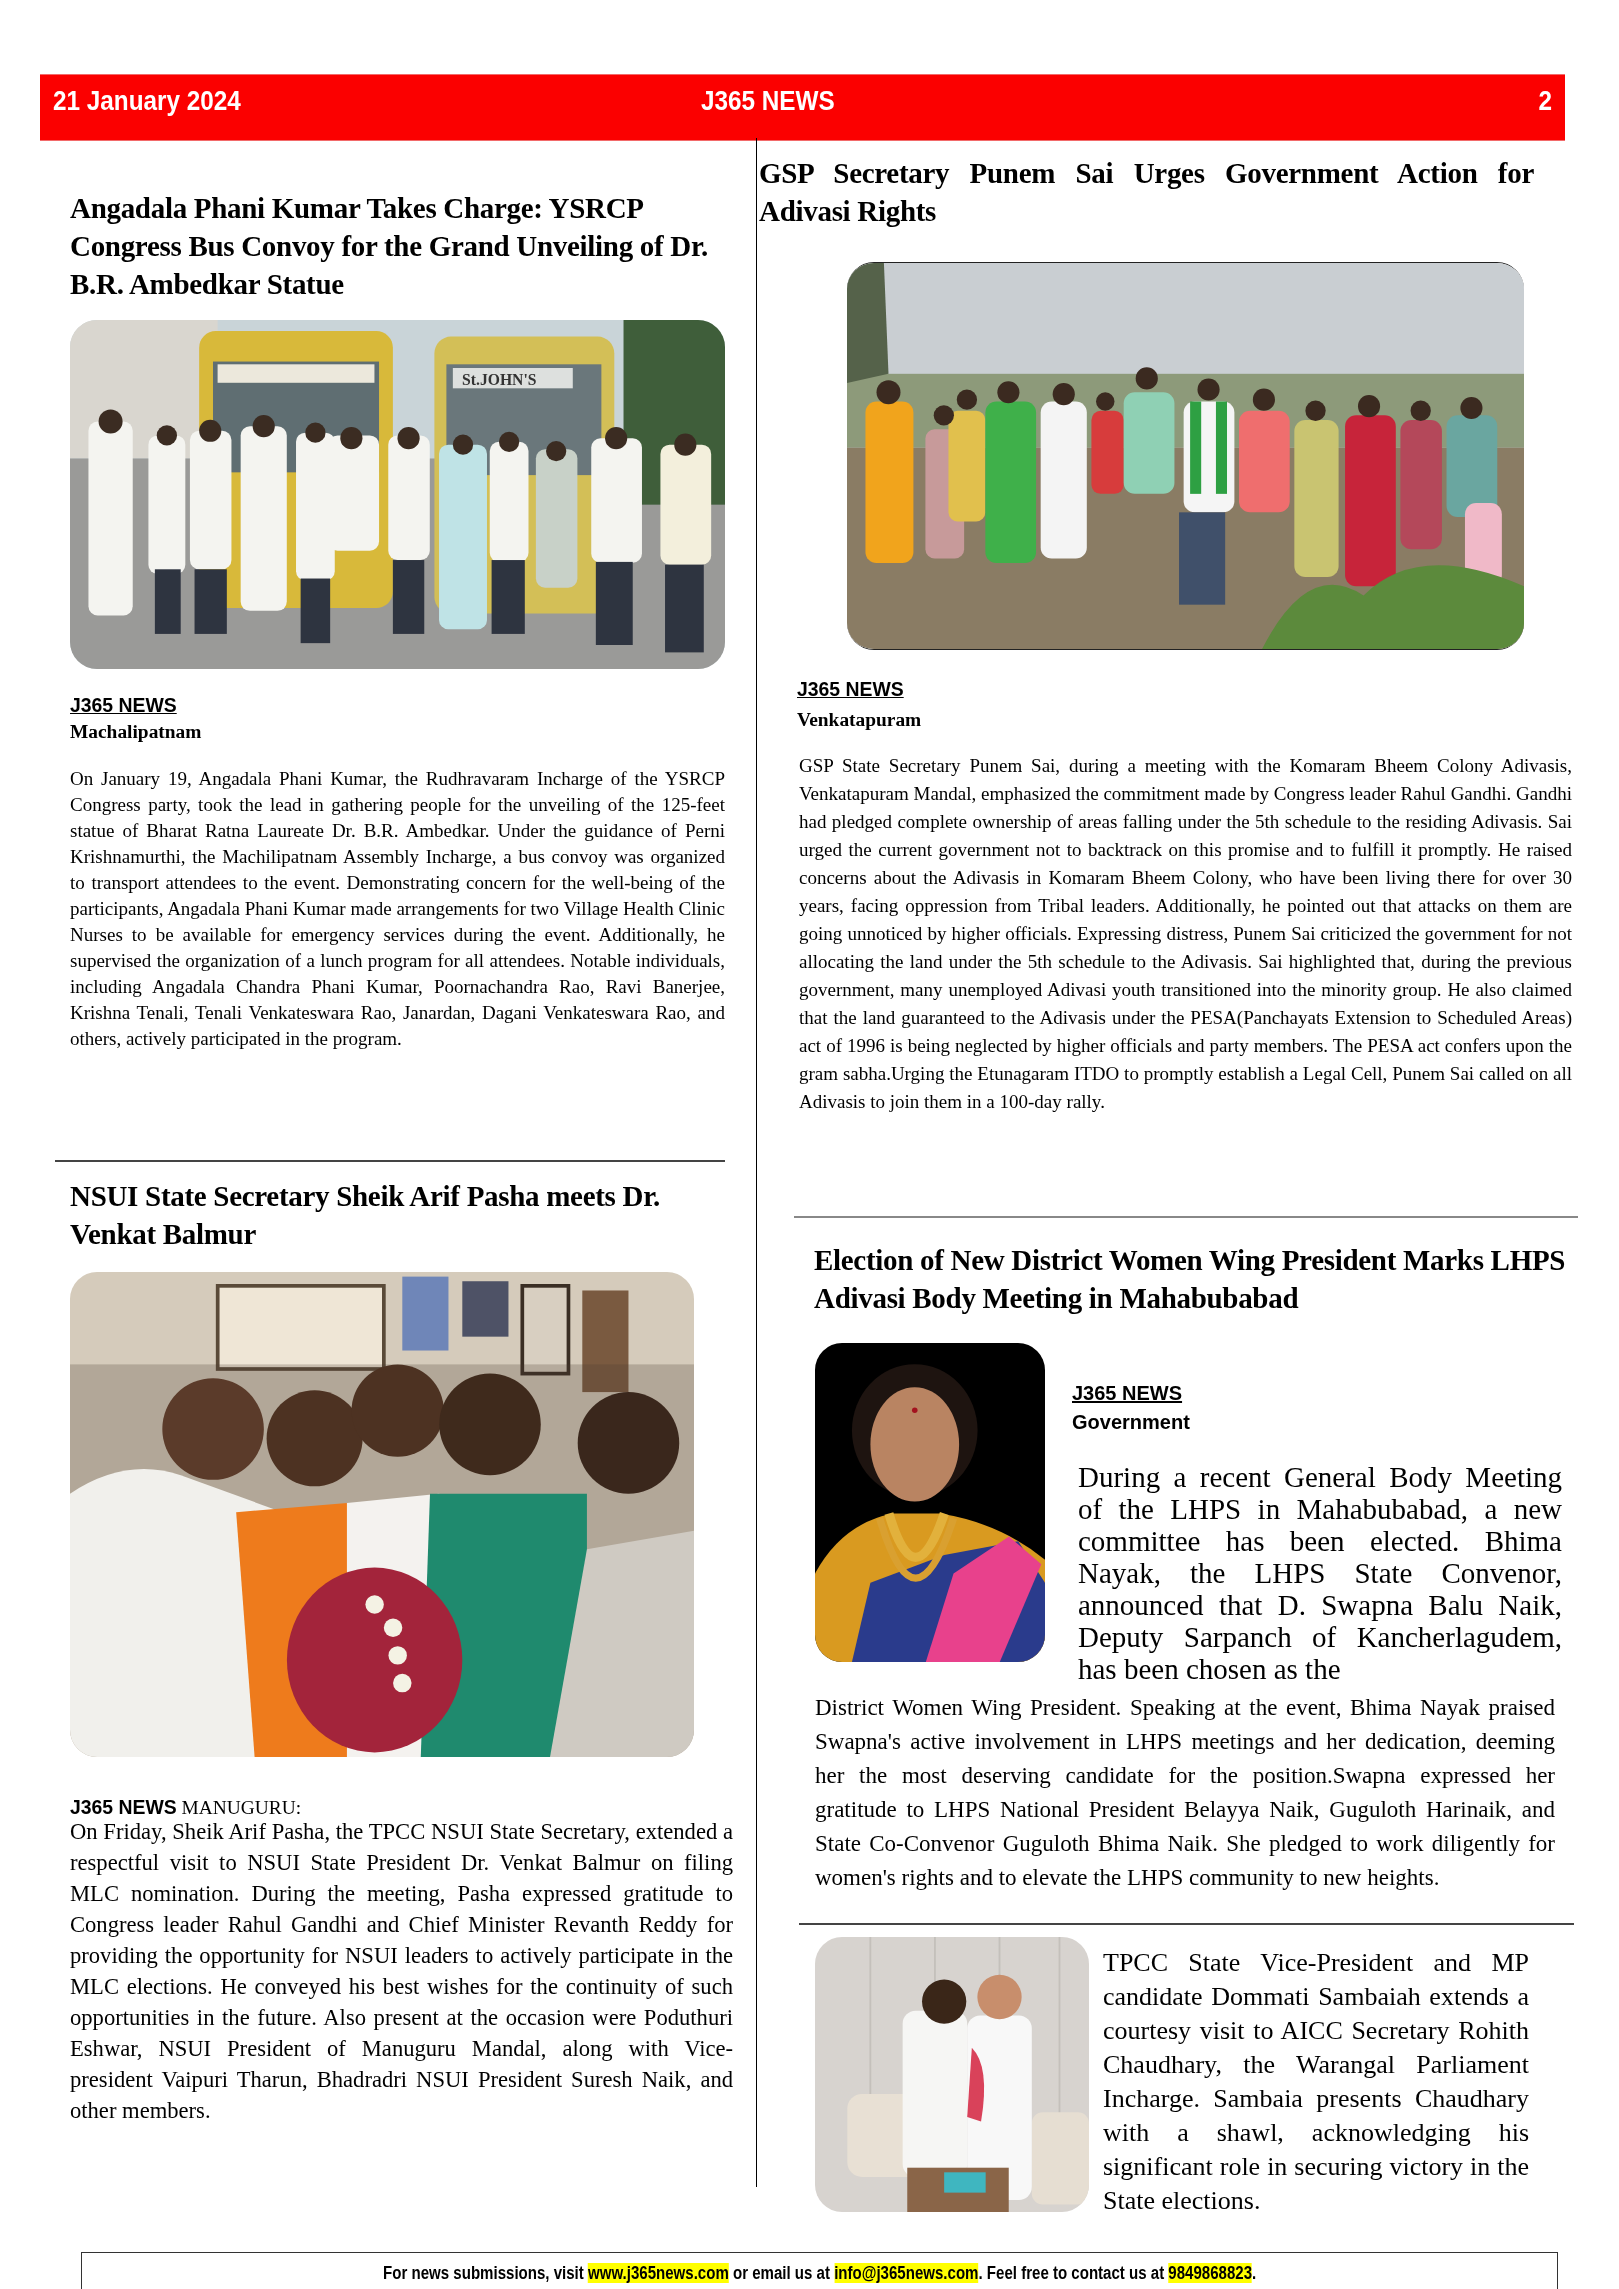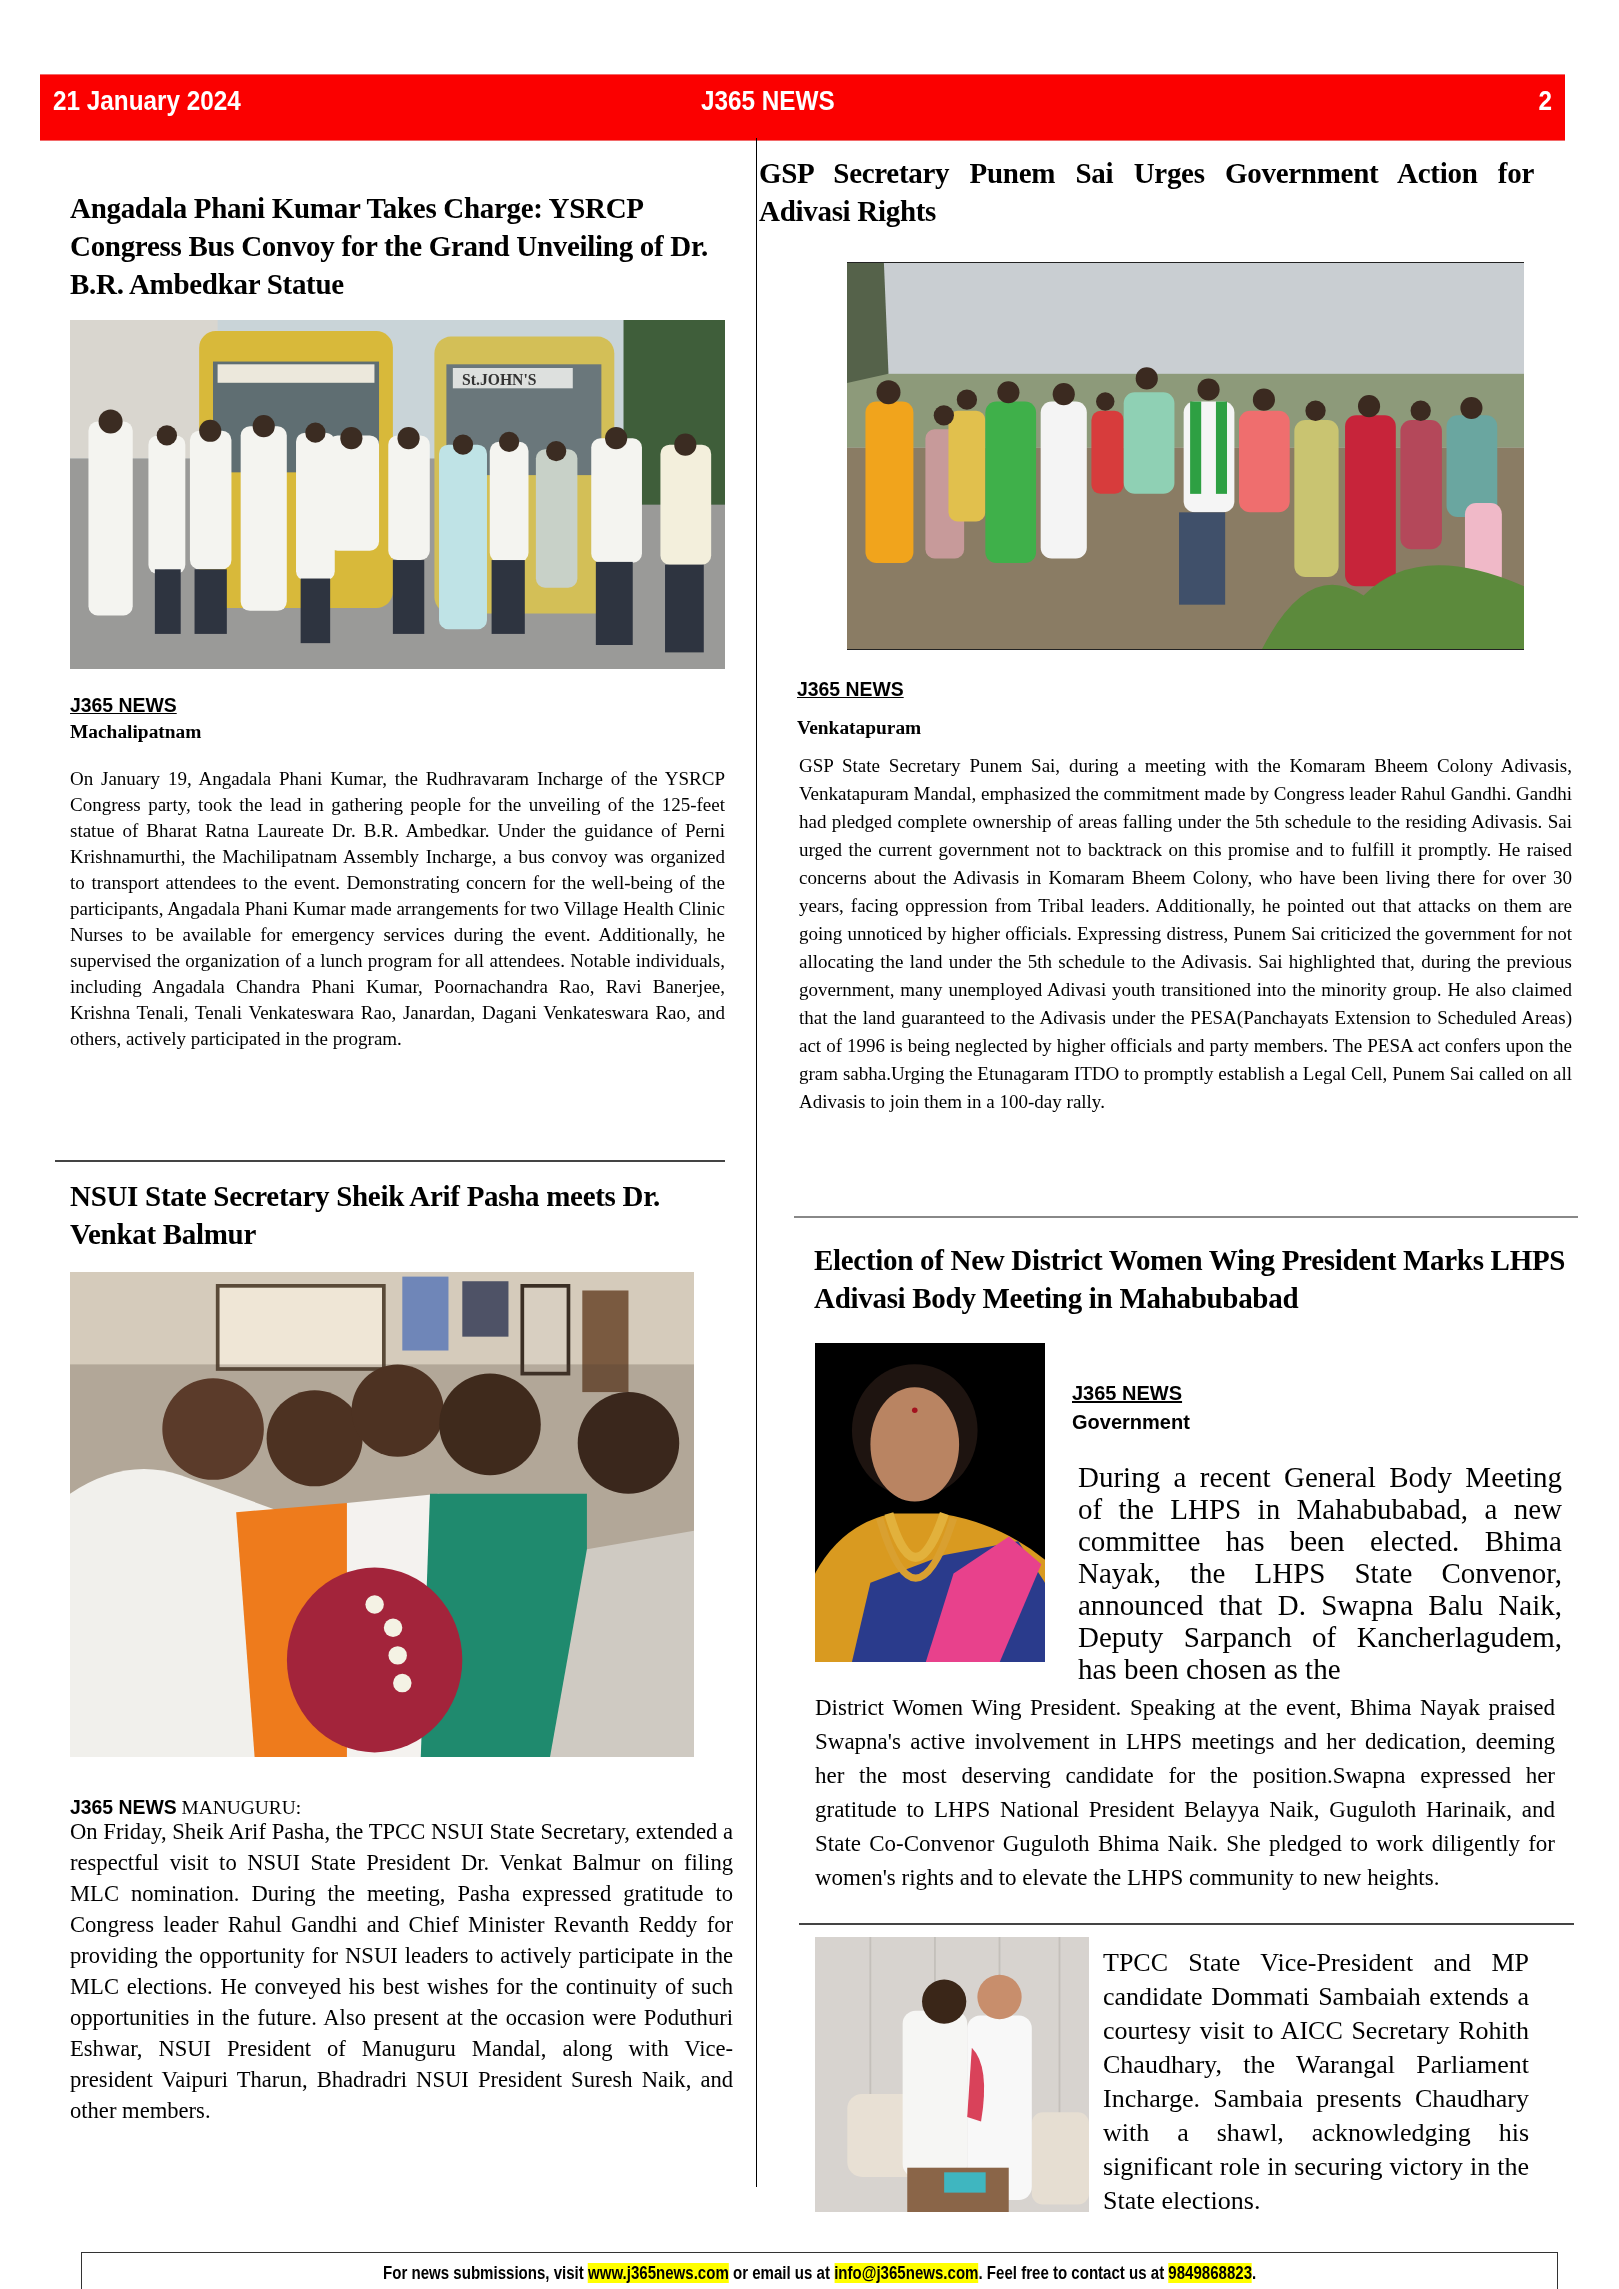--- a/index.html
+++ b/index.html
@@ -22,21 +22,21 @@
   h2.headline { margin: 0; font-family: "Liberation Serif", serif; font-weight: bold; font-size: 29px;
                 line-height: 38px; letter-spacing: -0.3px; }
   .byline { font-family: "Liberation Sans", sans-serif; font-weight: bold; font-size: 19.4px;
             text-decoration: underline; }
   .place { font-family: "Liberation Serif", serif; font-weight: bold; font-size: 19.4px; }
   .body-s { font-size: 19px; line-height: 26px; text-align: justify; }
   .body-l { font-size: 23px; line-height: 33px; text-align: justify; }
   .rule { height: 1.8px; background: #444; }
 
   
-  .photo { overflow: hidden; }
+  .photo { overflow: hidden; border-radius: 27px; }
 
   
   #footer { left: 81px; top: 2252px; width: 1475px; height: 41px; border: 1.4px solid #333;
             border-bottom: none; text-align: center; }
   #footer-text { font-family: "Liberation Sans", sans-serif; font-weight: bold; font-size: 17.5px;
                  line-height: 41px; display: inline-block; transform: scaleX(0.86); }
   .hl { background: #ffff00; }
 </style>
 </head>
 <body>
@@ -189,21 +189,21 @@
         <circle cx="566" cy="155" r="12"></circle>
         <circle cx="622" cy="160" r="11"></circle>
       <circle cx="677" cy="157" r="12"></circle>
     </g>
     <rect x="360" y="270" width="50" height="100" fill="#40506a"></rect>
     <path d="M450 418 Q500 320 560 360 Q620 300 734 350 L734 418 Z" fill="#5c8a3c"></path>
   </svg>
 </div>
 <div class="abs" style="left:797px; top:678px; width:775px;">
   <div class="byline">J365 NEWS</div>
-  <div class="place" style="margin-top:16px;">Venkatapuram</div>
+  <div class="place" style="margin-top:8px;">Venkatapuram</div>
 </div>
 <div class="abs body-s" style="left:799px; top:752px; width:773px; line-height:28px;">GSP State Secretary Punem Sai, during a meeting with the Komaram Bheem Colony Adivasis,  Venkatapuram Mandal, emphasized the commitment made by Congress leader Rahul Gandhi. Gandhi had pledged complete ownership of areas falling under the 5th schedule to the residing Adivasis. Sai urged the current government not to backtrack on this promise and to fulfill it promptly. He raised concerns about the Adivasis in Komaram Bheem Colony, who have been living there for over 30 years, facing oppression from Tribal leaders. Additionally, he pointed out that attacks on them are going unnoticed by higher officials. Expressing distress, Punem Sai criticized the government for not allocating the land under the 5th schedule to the Adivasis. Sai highlighted that, during the previous government, many unemployed Adivasi youth transitioned into the minority group. He also claimed that the land guaranteed to the Adivasis under the PESA(Panchayats Extension to Scheduled Areas) act of 1996 is being neglected by higher officials and party members. The PESA act confers upon the gram sabha.Urging the Etunagaram ITDO to promptly establish a Legal Cell, Punem Sai called on all Adivasis to join them in a 100-day rally.</div>
 <div class="abs rule" style="left:794px; top:1216px; width:784px; background:#888;"></div>
 
 <div class="abs" style="left:814px; top:1241px; width:757px;">
   <h2 class="headline">Election of New District Women Wing President Marks LHPS Adivasi Body Meeting in Mahabubabad</h2>
 </div>
 <div class="abs photo" style="left:815px; top:1343px; width:230px; height:319px;">
   <svg width="230" height="319" viewBox="0 0 249 346" preserveAspectRatio="none">
     <rect width="249" height="346" fill="#000"></rect>

